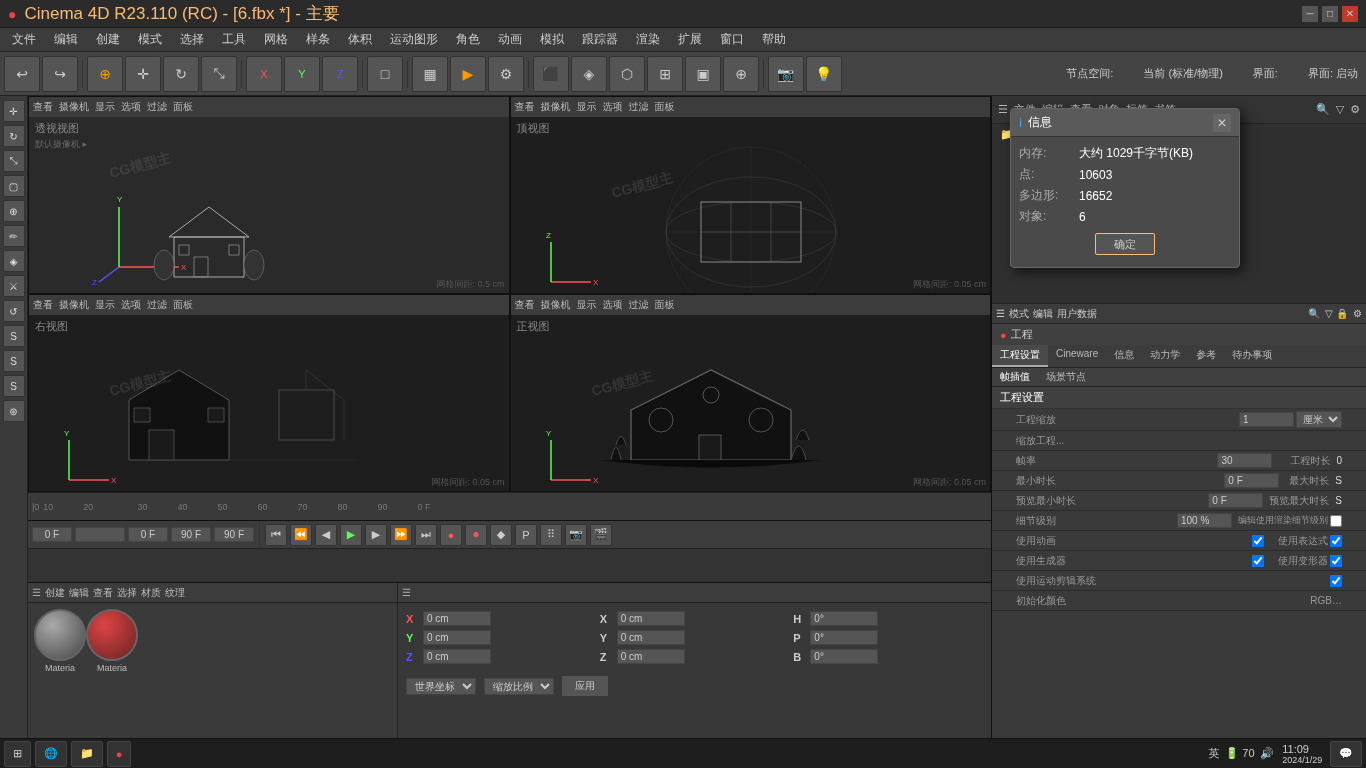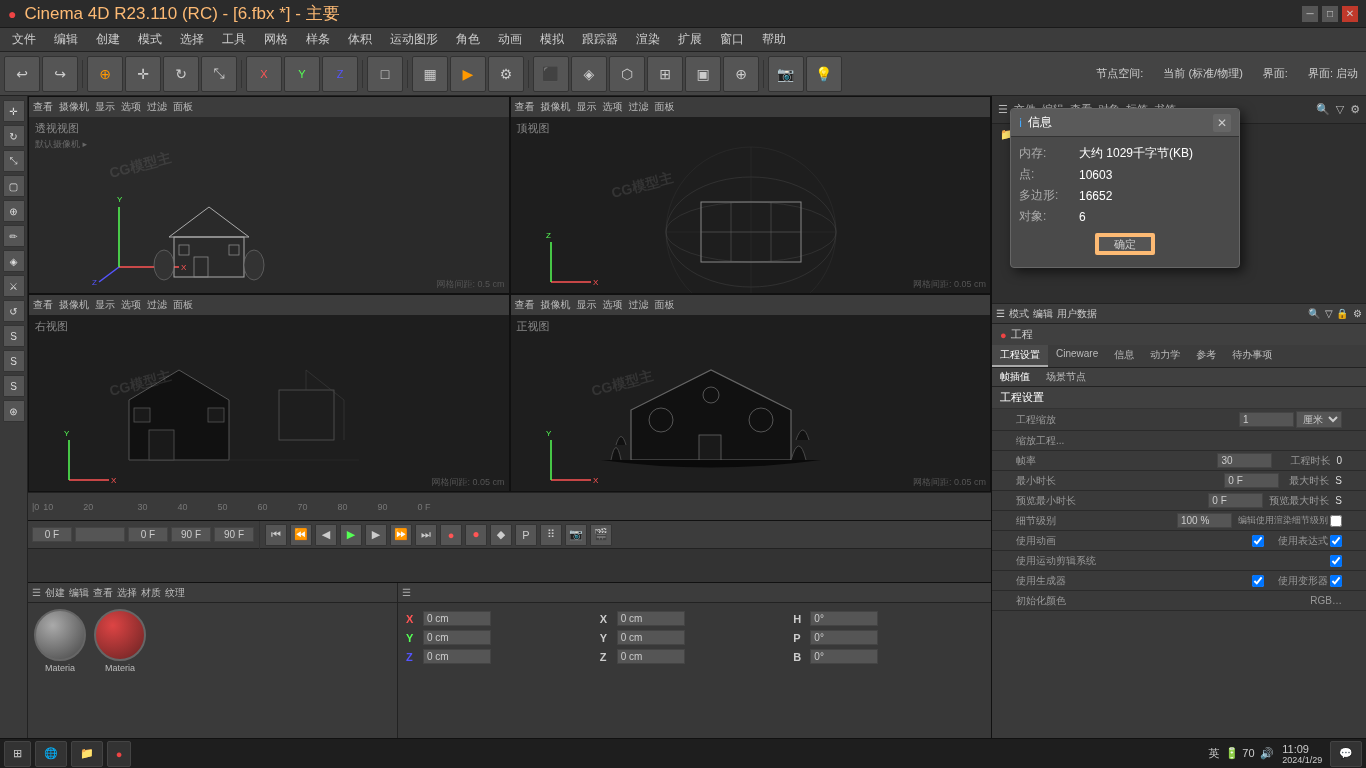--- a/index.html
+++ b/index.html
@@ -14,33 +14,33 @@
     .title-bar-btn.close { background: #c0392b; }
 
     
     .menu-bar { height: 24px; background: #3c3c3c; display: flex; align-items: center; padding: 0 4px; border-bottom: 1px solid #222; gap: 2px; }
     .menu-item { padding: 2px 8px; color: #ccc; font-size: 12px; cursor: pointer; white-space: nowrap; }
 
     
     .toolbar { height: 44px; background: #444; border-bottom: 1px solid #222; display: flex; align-items: center; padding: 0 4px; gap: 2px; }
     .toolbar-btn { width: 36px; height: 36px; background: #555; border: 1px solid #333; color: #ccc; cursor: pointer; display: flex; align-items: center; justify-content: center; font-size: 14px; border-radius: 2px; }
     .toolbar-sep { width: 1px; height: 28px; background: #333; margin: 0 2px; }
-    .toolbar-right { margin-left: auto; display: flex; align-items: center; gap: 12px; }
+    .toolbar-right { margin-left: auto; display: flex; align-items: center; gap: 22px; }
     .toolbar-label { color: #ccc; font-size: 11px; padding: 0 4px; }
 
     
     .info-dialog { position: absolute; top: 110px; left: 980px; width: 230px; background: #4a4a4a; border: 1px solid #666; border-radius: 4px; z-index: 100; box-shadow: 4px 4px 12px rgba(0,0,0,0.6); }
     .info-dialog-header { height: 28px; background: #5a5a5a; border-radius: 4px 4px 0 0; display: flex; align-items: center; justify-content: space-between; padding: 0 8px; border-bottom: 1px solid #333; }
     .info-dialog-title { color: #fff; font-size: 12px; display: flex; align-items: center; gap: 6px; }
     .info-dialog-close { width: 18px; height: 18px; background: #666; border: none; color: #ccc; cursor: pointer; border-radius: 2px; display: flex; align-items: center; justify-content: center; font-size: 12px; }
     .info-dialog-body { padding: 8px; }
     .info-row { display: flex; align-items: center; margin-bottom: 4px; font-size: 12px; }
     .info-label { color: #aaa; width: 60px; }
     .info-value { color: #fff; }
-    .info-confirm-btn { width: 60px; height: 22px; background: #555; border: 4px solid #fdba74; color: #ccc; cursor: pointer; font-size: 11px; margin: 8px auto 4px; display: block; border-radius: 2px; }
+    .info-confirm-btn { width: 60px; height: 22px; background: #555; border: 1px solid #fdba74; color: #ccc; cursor: pointer; font-size: 11px; margin: 8px auto 4px; display: block; border-radius: 2px; }
     
     .full-layout { width: 1366px; height: 768px; display: flex; flex-direction: column; overflow: hidden; }
     .viewports-and-timeline { flex: 1; display: flex; flex-direction: column; overflow: hidden; }
     .viewports-grid { display: grid; grid-template-columns: 1fr 1fr; grid-template-rows: 1fr 1fr; flex: 1; }
 
     .vp { background: #2a2a2a; border: 1px solid #111; position: relative; overflow: hidden; min-height: 190px; }
     .vp-header { height: 20px; background: #3c3c3c; display: flex; align-items: center; padding: 0 4px; gap: 6px; font-size: 10px; color: #bbb; }
     .vp-header span { cursor: pointer; }
     .vp-label { position: absolute; top: 24px; left: 6px; color: #888; font-size: 11px; pointer-events: none; }
     .vp-grid-note { position: absolute; bottom: 2px; right: 4px; color: #555; font-size: 9px; pointer-events: none; }
@@ -63,21 +63,21 @@
     .rs-select { background: #555; border: 1px solid #444; color: #ccc; font-size: 10px; padding: 1px 2px; }
 
     .tl-area { height: 62px; background: #333; border-top: 1px solid #111; display: flex; flex-direction: column; }
     .tl-toolbar { height: 28px; background: #3c3c3c; border-bottom: 1px solid #222; display: flex; align-items: center; padding: 0 4px; gap: 3px; }
     .tl-btn { width: 22px; height: 22px; background: #555; border: 1px solid #333; color: #ccc; cursor: pointer; display: flex; align-items: center; justify-content: center; font-size: 11px; border-radius: 1px; }
     .tl-input { background: #555; border: 1px solid #444; color: #ccc; font-size: 10px; width: 40px; padding: 1px 3px; text-align: center; }
 
     .bot-area { height: 156px; display: flex; border-top: 1px solid #111; }
     .bot-mat { width: 370px; background: #3a3a3a; border-right: 1px solid #222; display: flex; flex-direction: column; }
     .bot-mat-header { height: 20px; background: #3c3c3c; display: flex; align-items: center; padding: 0 4px; gap: 4px; font-size: 10px; color: #bbb; border-bottom: 1px solid #222; }
-    .bot-mat-content { flex: 1; display: flex; flex-wrap: wrap; padding: 6px; gap: 8px; align-content: flex-start; }
+    .bot-mat-content { flex: 1; display: flex; flex-wrap: wrap; padding: 6px; align-content: flex-start; }
     .mat-swatch { display: flex; flex-direction: column; align-items: center; gap: 2px; cursor: pointer; }
     .mat-ball { width: 52px; height: 52px; border-radius: 50%; border: 2px solid #666; }
     .mat-ball.gray { background: radial-gradient(circle at 35% 30%, #aaa, #444); }
     .mat-ball.red-ball { background: radial-gradient(circle at 35% 30%, #d44, #622); }
     .mat-name { font-size: 9px; color: #bbb; }
 
     .bot-coords { flex: 1; background: #383838; display: flex; flex-direction: column; }
     .bot-coords-header { height: 20px; background: #3c3c3c; display: flex; align-items: center; padding: 0 4px; font-size: 10px; color: #bbb; border-bottom: 1px solid #222; gap: 4px; }
     .bot-coords-grid { display: grid; grid-template-columns: 1fr 1fr 1fr; gap: 4px; padding: 8px; }
     .crd-row { display: flex; align-items: center; gap: 3px; }
@@ -436,20 +436,29 @@
             </div>
             <div class="crd-row">
               <span class="crd-label" style="color:#ccc;">Z</span>
               <input class="crd-inp" value="0 cm" style="">
             </div>
             <div class="crd-row">
               <span class="crd-label crd-b">B</span>
               <input class="crd-inp" value="0°" style="">
             </div>
           </div>
+          <div class="crd-bottom">
+            <select class="crd-sel">
+              <option>世界坐标</option>
+            </select>
+            <select class="crd-sel">
+              <option>缩放比例</option>
+            </select>
+            <button class="crd-apply">应用</button>
+          </div>
         </div>
       </div>
 
     </div>
 
     <div class="right-side">
 
       <div class="rs-top">
         <span>☰</span>
         <span>文件</span>
@@ -548,30 +557,30 @@
         </div>
         <div class="rs-prop-row">
           <span class="rs-prop-label">使用动画</span>
           <div class="rs-prop-val">
             <input type="checkbox" checked="" style="width: 12px; height: 12px;">
             <span style="margin-left:12px;color:#999;">使用表达式</span>
             <input type="checkbox" checked="" style="width: 12px; height: 12px;">
           </div>
         </div>
         <div class="rs-prop-row">
-          <span class="rs-prop-label">使用运动剪辑系统</span>
-          <div class="rs-prop-val">
-            <input type="checkbox" checked="" style="width: 12px; height: 12px;">
-          </div>
-        </div>
-        <div class="rs-prop-row">
           <span class="rs-prop-label">使用生成器</span>
           <div class="rs-prop-val">
             <input type="checkbox" checked="" style="width: 12px; height: 12px;">
             <span style="margin-left:12px;color:#999;">使用变形器</span>
+            <input type="checkbox" checked="" style="width: 12px; height: 12px;">
+          </div>
+        </div>
+        <div class="rs-prop-row">
+          <span class="rs-prop-label">使用运动剪辑系统</span>
+          <div class="rs-prop-val">
             <input type="checkbox" checked="" style="width: 12px; height: 12px;">
           </div>
         </div>
         <div class="rs-prop-row">
           <span class="rs-prop-label">初始化颜色</span>
           <div class="rs-prop-val">
             <span style="color:#999;font-size:10px;">RGB…</span>
           </div>
         </div>
       </div>

